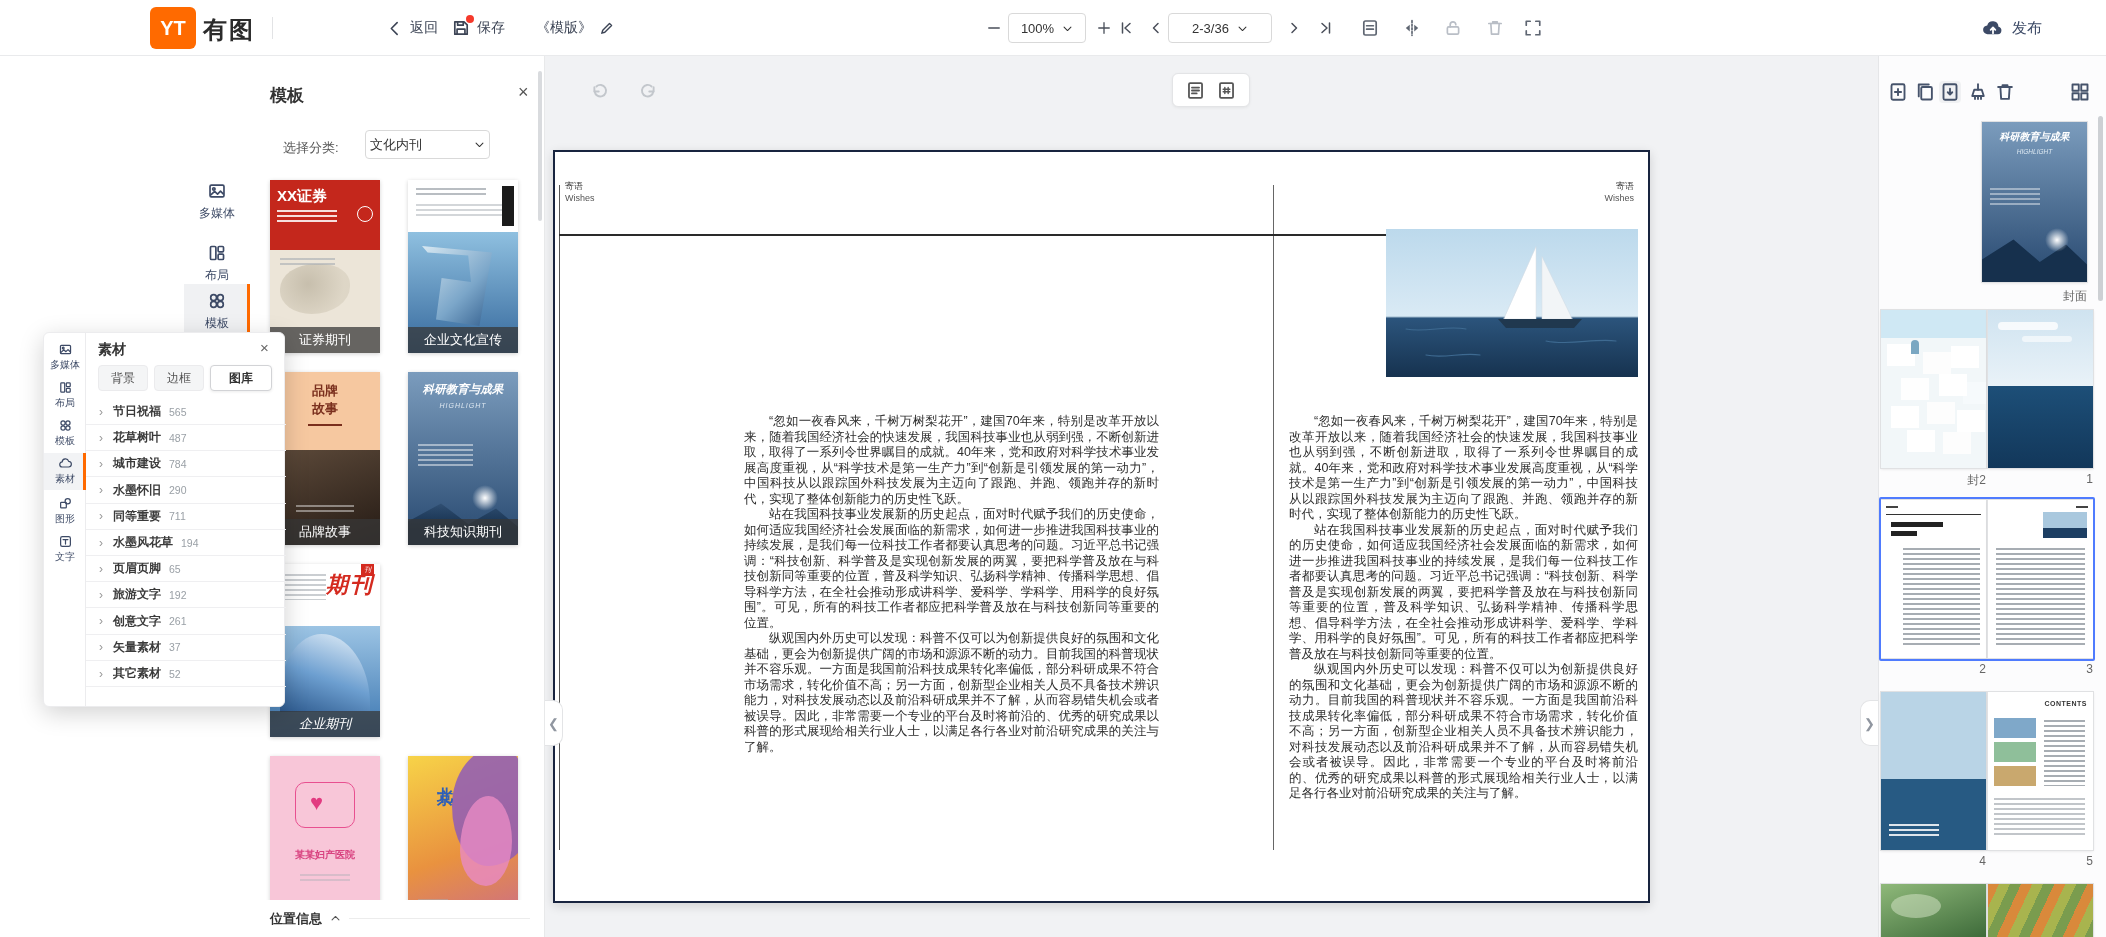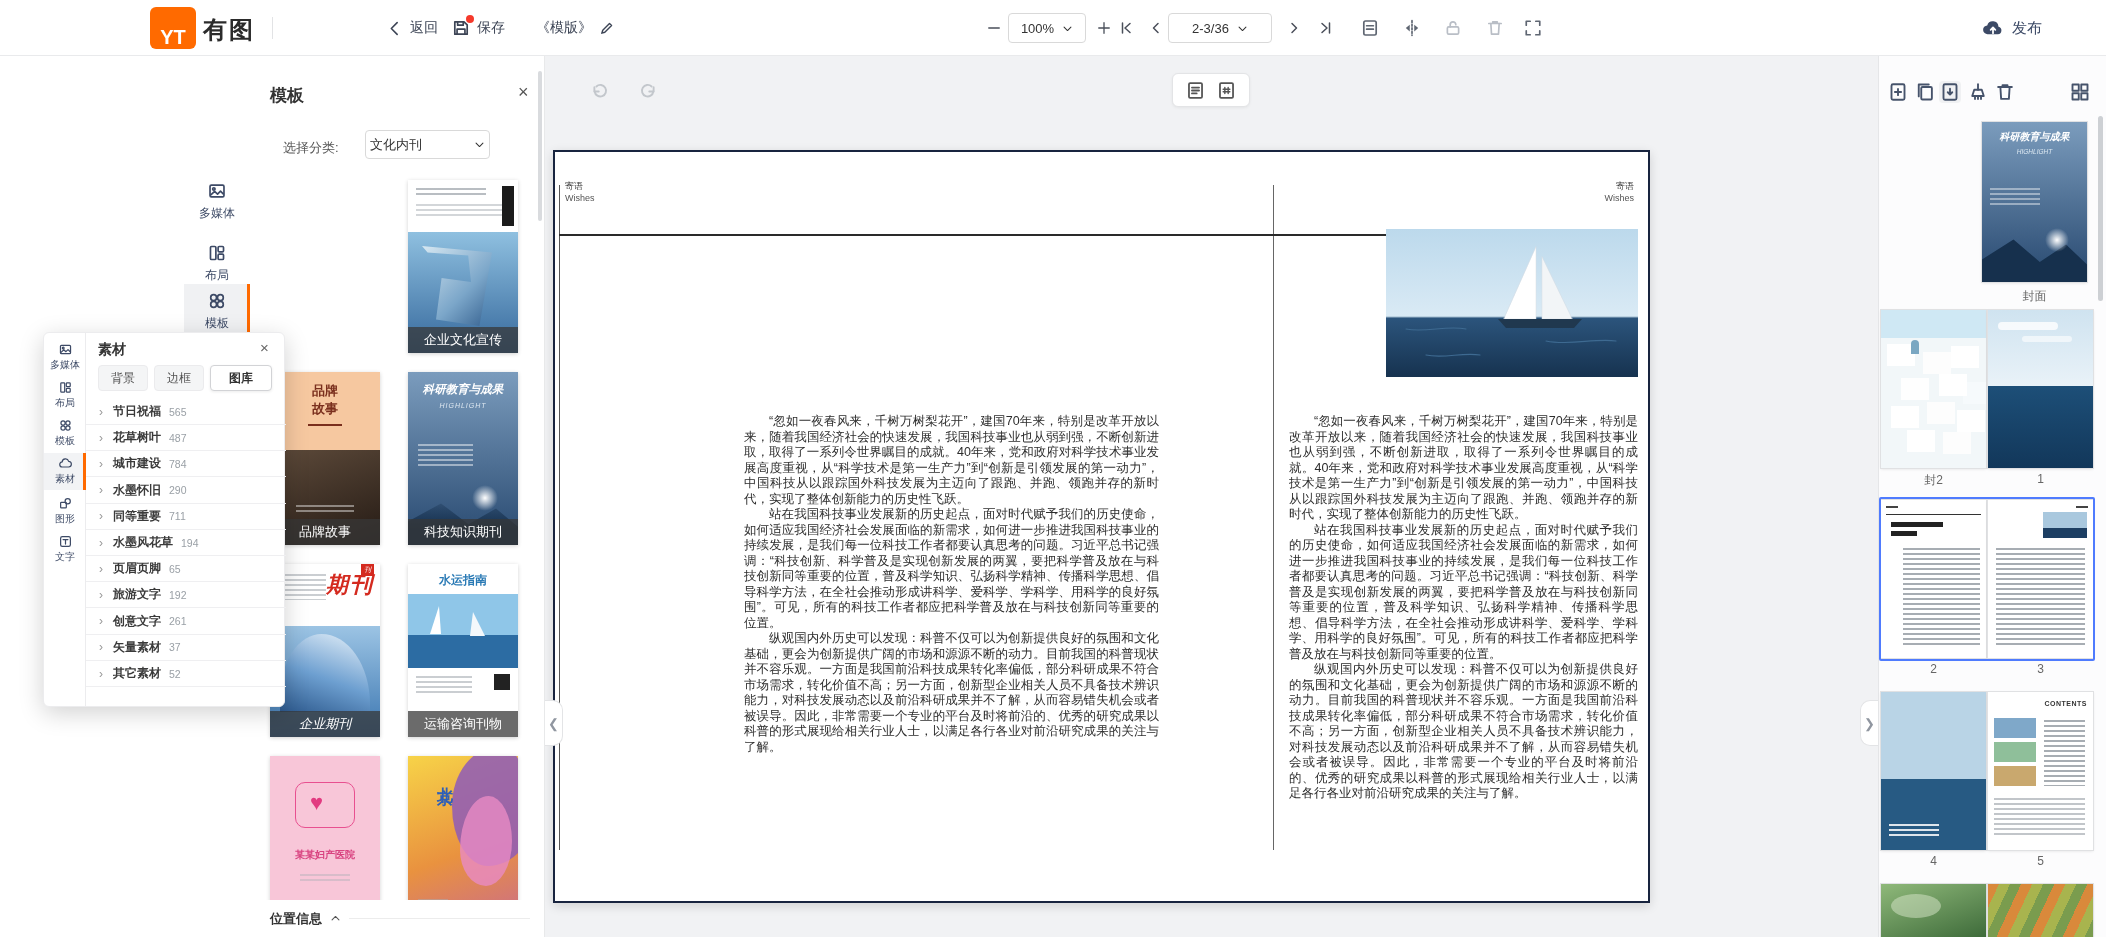--- a/index.html
+++ b/index.html
@@ -4,21 +4,21 @@
 <style>
   html,body{margin:0;padding:0;width:2106px;height:937px;overflow:hidden;background:#fff;
     font-family:"Liberation Sans",sans-serif;-webkit-font-smoothing:antialiased;}
   *{box-sizing:border-box;}
   .abs{position:absolute;}
   svg{display:block;stroke:currentColor;fill:none;stroke-width:1.5;stroke-linecap:round;stroke-linejoin:round;}
 
   
   #topbar{position:absolute;left:0;top:0;width:2106px;height:56px;background:#fff;border-bottom:1px solid #e9eaec;z-index:40;}
   #logo-box{position:absolute;left:150px;top:7px;width:46px;height:42px;background:#ff6a00;border-radius:6px;
-    color:#fff;font-weight:bold;font-size:20px;display:flex;align-items:flex-end;justify-content:center;}
+    color:#fff;font-weight:bold;font-size:20px;display:flex;align-items:center;justify-content:center;}
   #logo-name{position:absolute;left:203px;top:14px;font-size:24px;color:#2b2b2b;font-family:"Liberation Serif",serif;font-weight:bold;letter-spacing:2px;}
   .tb-divider{position:absolute;left:272px;top:17px;width:1px;height:22px;background:#e2e3e5;}
   .tb-item{position:absolute;top:0;height:56px;display:flex;align-items:center;gap:7px;color:#3c4455;font-size:14px;cursor:pointer;}
   .tb-icon{color:#3c4455;}
   #save-dot{position:absolute;left:14px;top:-4px;width:8px;height:8px;border-radius:50%;background:#f5392b;}
   .zoom-box,.page-box{position:absolute;top:13px;height:30px;border:1px solid #d9d9d9;border-radius:4px;background:#fff;
     display:flex;align-items:center;justify-content:center;gap:8px;font-size:13px;color:#333;cursor:pointer;}
   .ctrl-icon{position:absolute;top:18px;width:20px;height:20px;color:#4a4f5a;cursor:pointer;display:flex;align-items:center;justify-content:center;font-size:16px;}
   .ctrl-icon.dim{color:#b9bec6;}
   #publish-btn{position:absolute;left:1982px;top:0;height:56px;display:flex;align-items:center;gap:8px;color:#3c4a66;font-size:15px;cursor:pointer;}
@@ -81,21 +81,21 @@
   .pg-col p{margin:0;text-indent:2em;}
   #pg-img{position:absolute;left:831px;top:77px;width:252px;height:148px;}
   .edge-tab{position:absolute;width:18px;height:46px;background:#fff;border:1px solid #e3e4e6;display:flex;align-items:center;justify-content:center;
     color:#9096a0;font-size:13px;cursor:pointer;z-index:30;}
 
   
   #right-panel{position:absolute;left:1878px;top:56px;width:228px;height:881px;background:#fcfcfd;border-left:1px solid #e5e6e8;}
   .rp-icon{position:absolute;top:25px;width:22px;height:22px;color:#46536b;cursor:pointer;display:flex;align-items:center;justify-content:center;border-radius:4px;}
   .rp-icon.boxed{background:#f0f1f3;}
   .pthumb{position:absolute;width:105px;background:#fff;box-shadow:0 0 0 1px #e0e1e3,0 1px 3px rgba(0,0,0,.12);overflow:hidden;cursor:pointer;}
-  .plabel{position:absolute;font-size:12px;color:#666;width:105px;text-align:center;}
+  .plabel{position:absolute;font-size:12px;color:#666;width:105px;text-align:right;}
   #sel-outline{position:absolute;left:0px;top:441px;width:216px;height:164px;border:2px solid #4f7bfe;border-radius:2px;pointer-events:none;}
   #rp-scroll{position:absolute;left:219px;top:60px;width:5px;height:185px;background:#cdd0d4;border-radius:3px;}
 
   
   .mc{position:absolute;inset:0;}
 </style>
 </head>
 <body>
 
 <div id="topbar">
@@ -268,20 +268,31 @@
   <div id="tp-title">模板</div>
   <div id="tp-close">×</div>
   <div id="tp-cat-label">选择分类:</div>
   <div id="tp-cat-select">
     <span>文化内刊</span>
     <svg width="11" height="11" viewBox="0 0 16 16">
         <path d="M3 6l5 5 5-5"></path>
       </svg>
   </div>
   <div id="template-grid" style="position: absolute; left: 0px; top: 0px; width: 295px; height: 844px; overflow: hidden;">
+      <div class="tcard" style="left: 20px; top: 124px; position: absolute;">
+        <div class="mc" style="background:#ece5d8;">
+          <div class="abs" style="left:0;top:0;right:0;height:70px;background:#c4271c;"></div>
+          <div class="abs" style="left:7px;top:7px;color:#fff;font-weight:bold;font-size:15px;">XX证券</div>
+          <div class="abs tl-w" style="left:7px;top:30px;width:60px;height:14px;"></div>
+          <div class="abs" style="right:7px;top:26px;width:16px;height:16px;border:1.5px solid #fff;border-radius:50%;"></div>
+          <div class="abs" style="left:10px;top:84px;width:70px;height:50px;border-radius:50% 40% 55% 45%;background:radial-gradient(circle at 40% 40%,#b7ae9a,#d8d0bf 70%);opacity:.7;"></div>
+          <div class="abs tl" style="left:10px;top:78px;width:55px;height:10px;opacity:.6;"></div>
+        </div>
+        <div class="cv-band">证券期刊</div>
+      </div>
       <div class="tcard" style="left: 158px; top: 124px; position: absolute;">
         <div class="mc" style="background:#fff;">
           <div class="abs tl" style="left:8px;top:8px;width:70px;height:10px;opacity:.8;"></div>
           <div class="abs tl" style="left:8px;top:24px;width:88px;height:12px;opacity:.5;"></div>
           <div class="abs" style="right:4px;top:6px;width:12px;height:40px;background:#1b1b1b;"></div>
           <div class="abs" style="left:0;top:52px;right:0;bottom:0;background:linear-gradient(180deg,#8fc0e0,#35689c);">
             <div class="abs" style="left:14px;top:14px;width:70px;height:80px;background:linear-gradient(135deg,#d7e8f2 0%,#7ba6c9 60%,#335f8e 100%);clip-path:polygon(0 0,100% 8%,82% 100%,20% 92%,28% 40%,70% 45%,66% 12%,8% 8%);"></div>
           </div>
         </div>
         <div class="cv-band">企业文化宣传</div>
@@ -309,32 +320,20 @@
       <div class="tcard" style="left: 20px; top: 508px; position: absolute; font-style: italic;">
         <div class="mc" style="background:#fff;">
           <div class="abs tl" style="left:8px;top:10px;width:48px;height:26px;opacity:.6;"></div>
           <div class="abs" style="right:6px;top:6px;font-size:22px;font-weight:bold;color:#d42a1f;letter-spacing:2px;">期刊</div>
           <div class="abs" style="right:6px;top:-1px;width:13px;height:13px;background:#d42a1f;color:#fff;font-size:7px;display:flex;align-items:center;justify-content:center;">刊</div>
           <div class="abs" style="left:0;top:62px;right:0;bottom:0;background:linear-gradient(180deg,#9cc4e4,#3a75b0);">
             <div class="abs" style="left:10px;top:8px;width:90px;height:78px;background:linear-gradient(200deg,#e8f2fa 0%,#6d9fd0 55%,#2c588c 100%);border-radius:46% 54% 0 0/80% 90% 0 0;"></div>
           </div>
         </div>
         <div class="cv-band">企业期刊</div>
-      </div>
-      <div class="tcard" style="left: 158px; top: 508px; position: absolute;">
-        <div class="mc" style="background:#fff;">
-          <div class="abs" style="left:0;right:0;top:8px;text-align:center;color:#2a7ab5;font-weight:bold;font-size:12px;">水运指南</div>
-          <div class="abs" style="left:0;top:30px;right:0;height:74px;background:linear-gradient(180deg,#8fc6e8 55%,#2c6ca3 55%);">
-            <div class="abs" style="left:22px;top:12px;width:0;height:0;border-left:9px solid transparent;border-right:2px solid transparent;border-bottom:28px solid #fff;"></div>
-            <div class="abs" style="left:62px;top:18px;width:0;height:0;border-left:3px solid transparent;border-right:12px solid transparent;border-bottom:24px solid #f4f8fb;"></div>
-          </div>
-          <div class="abs tl" style="left:8px;top:112px;width:56px;height:18px;opacity:.6;"></div>
-          <div class="abs" style="right:8px;top:110px;width:16px;height:16px;background:#222;"></div>
-        </div>
-        <div class="cv-band">运输咨询刊物</div>
       </div>
       <div class="tcard" style="left: 20px; top: 700px; position: absolute;">
         <div class="mc" style="background:#f8c6d8;">
           <div class="abs" style="left:25px;top:26px;width:60px;height:46px;border:1.5px solid #e85090;border-radius:10px 10px 10px 10px;"></div>
           <div class="abs" style="left:40px;top:34px;font-size:22px;color:#e23a80;">♥</div>
           <div class="abs" style="left:0;right:0;top:92px;text-align:center;font-size:10px;font-weight:bold;color:#d84380;">某某妇产医院</div>
           <div class="abs tl" style="left:30px;top:118px;width:50px;height:8px;opacity:.4;"></div>
         </div>
       </div>
       <div class="tcard" style="left: 158px; top: 700px; position: absolute;">

